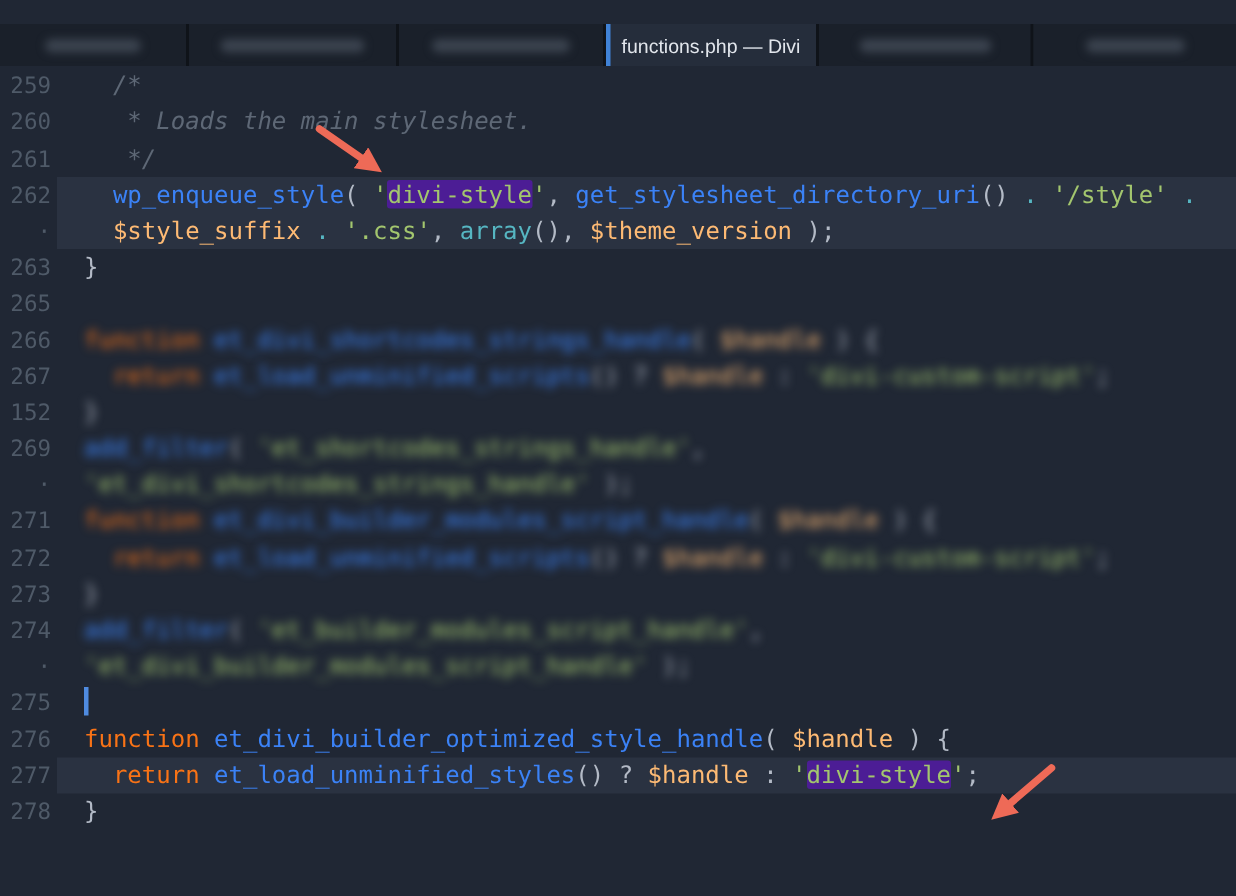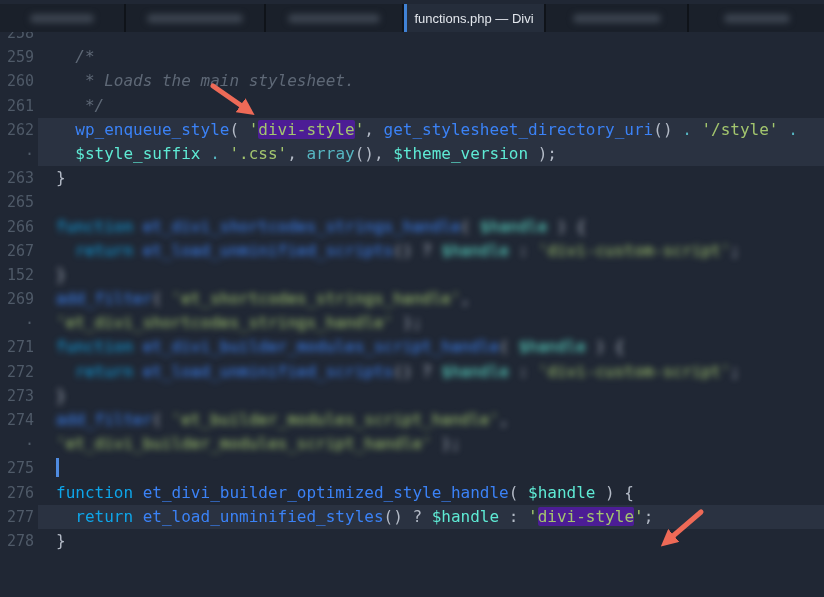--- a/index.html
+++ b/index.html
@@ -1,20 +1,20 @@
 <!DOCTYPE html>
 <html><head>
 <meta charset="utf-8">
 <style>
   * { margin:0; padding:0; box-sizing:border-box; }
   html,body { width:824px; height:597px; overflow:hidden; }
   body { position:relative; background:#202734; font-family:"DejaVu Sans Mono", monospace; }
 
   
-  .tabbar { position:absolute; top:4px; left:0; width:824px; height:28px;
+  .tabbar { position:absolute; top:16px; left:0; width:824px; height:28px;
             background:#171c25; display:flex; z-index:5; }
   .tab { position:relative; height:28px; background:#1a202a; border-right:2px solid #0f1319;
          display:flex; align-items:center; justify-content:center; overflow:hidden; }
   .tab:nth-child(1){ width:126px; }
   .tab:nth-child(2){ width:140px; }
   .tab:nth-child(3){ width:138px; }
   .tab:nth-child(4){ width:142px; }
   .tab:nth-child(5){ width:143px; }
   .tab:nth-child(6){ width:135px; border-right:none; }
   .tab.active { background:#252d3b; }
@@ -33,22 +33,22 @@
   .row { display:flex; height:24.2px; line-height:24.2px; }
   .gutter { flex:0 0 38px; text-align:right; padding-right:4px; color:#4f5a68;
             font-size:15px; user-select:none; }
   .code { flex:1 1 auto; font-size:16px; white-space:pre; tab-size:2; -moz-tab-size:2;
           padding-left:18px; color:#abb2bf; }
   .row.hl .code { background:#2a3241; }
   .code.blurred { filter:blur(3.2px); }
 
   .tok-cm { color:#5e6876; font-style:italic; }
   .tok-fn { color:#3b82f6; }
-  .tok-kw { color:#0ea5e9; }
-  .tok-vr { color:#5eead4; }
+  .tok-kw { color:#f97316; }
+  .tok-vr { color:#fdba74; }
   .tok-st { color:#a3c66e; }
   .tok-op { color:#56b6c2; }
   .tok-pc { color:#b3bac6; }
   .tok-pl { color:#abb2bf; }
   .sel { background:#4c1d95; border-radius:2px; }
 
   .caret { display:inline-block; width:2.5px; height:19px; background:#4f8be0;
            vertical-align:middle; margin-top:-3px; }
 
   

